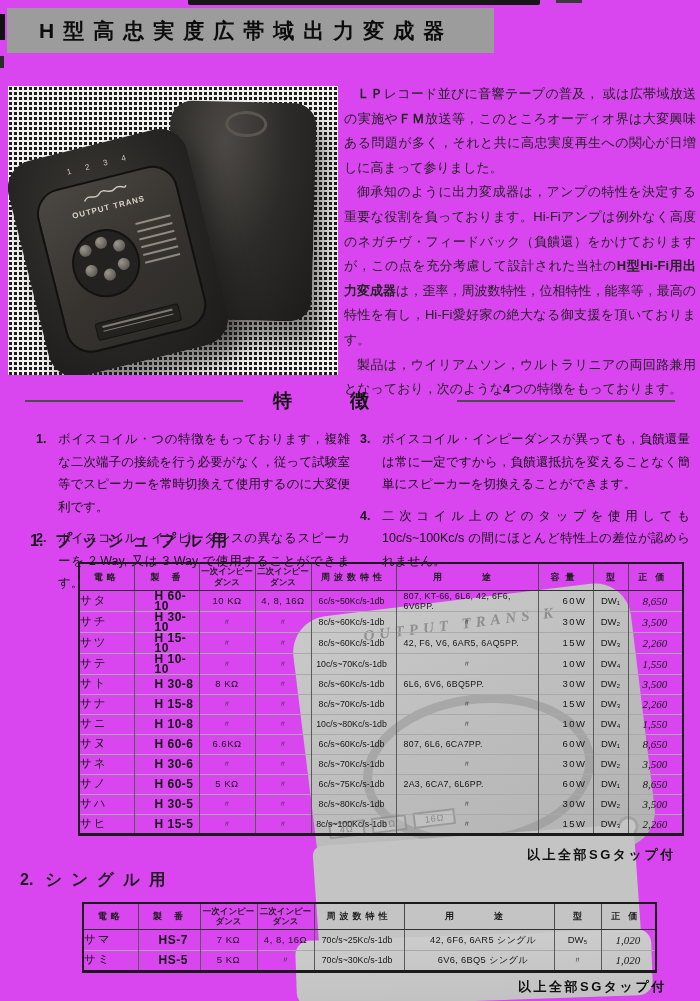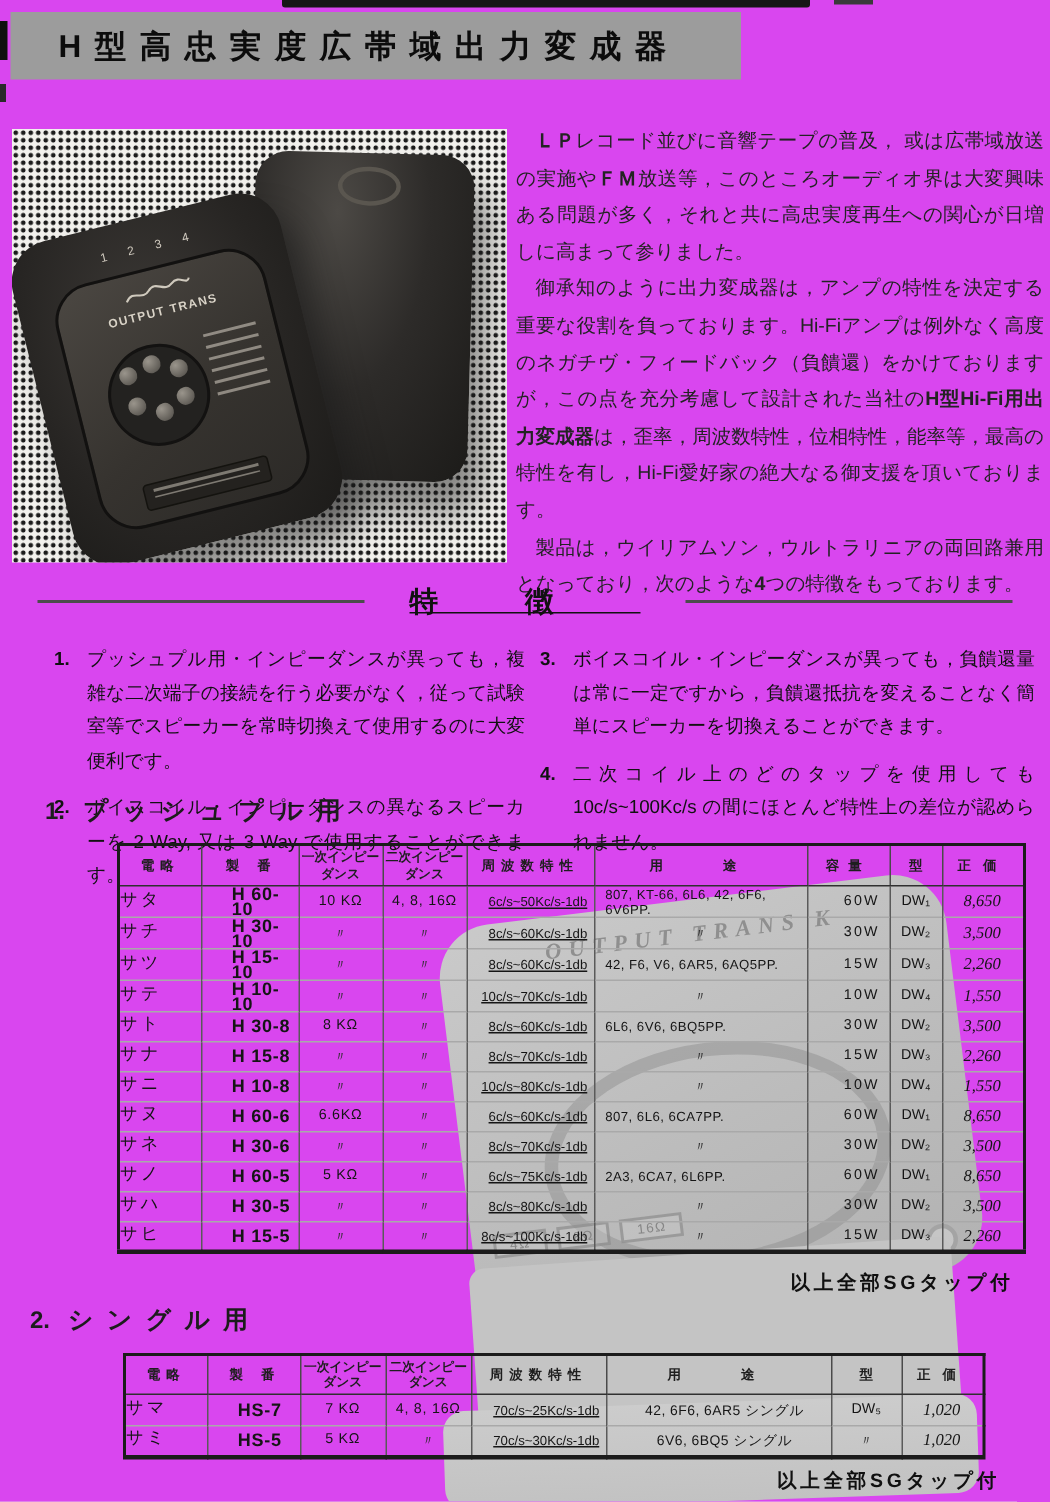--- a/index.html
+++ b/index.html
@@ -68,21 +68,21 @@
   .plate-band i{display:block;height:1.5px;background:rgba(216,210,198,.5);margin:3px 6px 0 6px;}
   
   .intro{position:absolute;left:344px;top:82px;width:352px;font-size:13px;line-height:24.6px;
     text-align:justify;color:#232323;}
   .intro p{margin:0;text-indent:1em;}
   .b{font-weight:bold;}
   
   .feat-head{position:absolute;left:25px;top:388px;width:650px;display:flex;align-items:center;}
   .feat-head .line{flex:1;height:2px;background:#4c4c4c;}
   .feat-head .fh{margin:0 30px;font-size:19px;font-weight:bold;letter-spacing:58px;text-indent:0;
-    margin-right:-20px;white-space:nowrap;color:#111;text-decoration:underline;}
+    margin-right:-20px;white-space:nowrap;color:#111;}
   .feat-head .line.r{margin-left:50px;}
   .feat-col{position:absolute;top:428px;font-size:12.5px;line-height:22.5px;color:#111;}
   .feat-col.left{left:36px;width:314px;}
   .feat-col.right{left:360px;width:330px;}
   .feat-item{display:flex;margin-bottom:9px;}
   .feat-item .num{width:22px;flex:none;font-weight:bold;}
   .feat-item .txt{flex:1;text-align:justify;}
   
   .sec{position:absolute;display:flex;align-items:baseline;z-index:3;}
   .sec .num{font-size:16px;font-weight:bold;margin-right:12px;}
@@ -136,21 +136,21 @@
   .t2 .h1{width:62px;letter-spacing:12px;text-indent:10px;}
   .t2 .h2{width:57px;font-size:8.5px;}
   .t2 .h3{width:57px;font-size:8.5px;}
   .t2 .h4{width:90px;letter-spacing:4px;}
   .t2 .h5{width:150px;letter-spacing:40px;text-indent:30px;}
   .t2 .h6{width:47px;}
   .t2 .h7{width:55px;letter-spacing:8px;}
   .scan-table .c0{font-size:11.5px;text-align:left;letter-spacing:2px;font-family:Liberation Mono, monospace;}
   .scan-table .c1{font-size:12px;font-weight:bold;text-align:left;padding-left:20px;letter-spacing:.5px;}
   .scan-table .c2,.scan-table .c3{font-size:9.5px;text-align:center;letter-spacing:.5px;}
-  .scan-table .c4{font-size:8.8px;text-align:right;padding-right:4px;text-decoration:underline;}
+  .scan-table .c4{font-size:8.8px;text-align:center;padding-right:4px;}
   .t1 .c5{font-size:8.8px;text-align:left;padding-left:7px;letter-spacing:.3px;}
   .t1 .c6{font-size:9.5px;text-align:center;letter-spacing:1.5px;padding-left:18px;}
   .t1 .c7{font-size:9.5px;text-align:center;}
   .t1 .c8,.t2 .c7{font-size:11px;text-align:center;padding-right:1px;font-style:italic;
     font-family:"Liberation Serif","DejaVu Serif",serif;}
   .t2 .c5{font-size:9.3px;text-align:center;padding-left:8px;letter-spacing:.3px;}
   .t2 .c6{font-size:9.5px;text-align:center;}
   .scan-table .ditto{text-align:center !important;padding:0 !important;font-size:9px;color:#2e2e2e;
     font-style:normal;font-family:"Liberation Sans",sans-serif;}
   
@@ -215,21 +215,21 @@
 
   <div class="feat-head">
     <div class="line"></div>
     <div class="fh">特徴</div>
     <div class="line r"></div>
   </div>
 
   <div class="feat-col left">
     <div class="feat-item">
       <span class="num">1.</span>
-      <span class="txt">プッシュプル用・インピーダンスが異っても，複雑な二次端子の接続を行う必要がなく，従って試験室等でスピーカーを常時切換えて使用するのに大変便利です。</span>
+      <span class="txt">ボイスコイル・つの特徴をもっております，複雑な二次端子の接続を行う必要がなく，従って試験室等でスピーカーを常時切換えて使用するのに大変便利です。</span>
     </div>
     <div class="feat-item">
       <span class="num">2.</span>
       <span class="txt">ボイスコイル・インピーダンスの異なるスピーカーを 2 Way, 又は 3 Way で使用することができます。</span>
     </div>
   </div>
   <div class="feat-col right">
     <div class="feat-item">
       <span class="num">3.</span>
       <span class="txt">ボイスコイル・インピーダンスが異っても，負饋還量は常に一定ですから，負饋還抵抗を変えることなく簡単にスピーカーを切換えることができます。</span>

